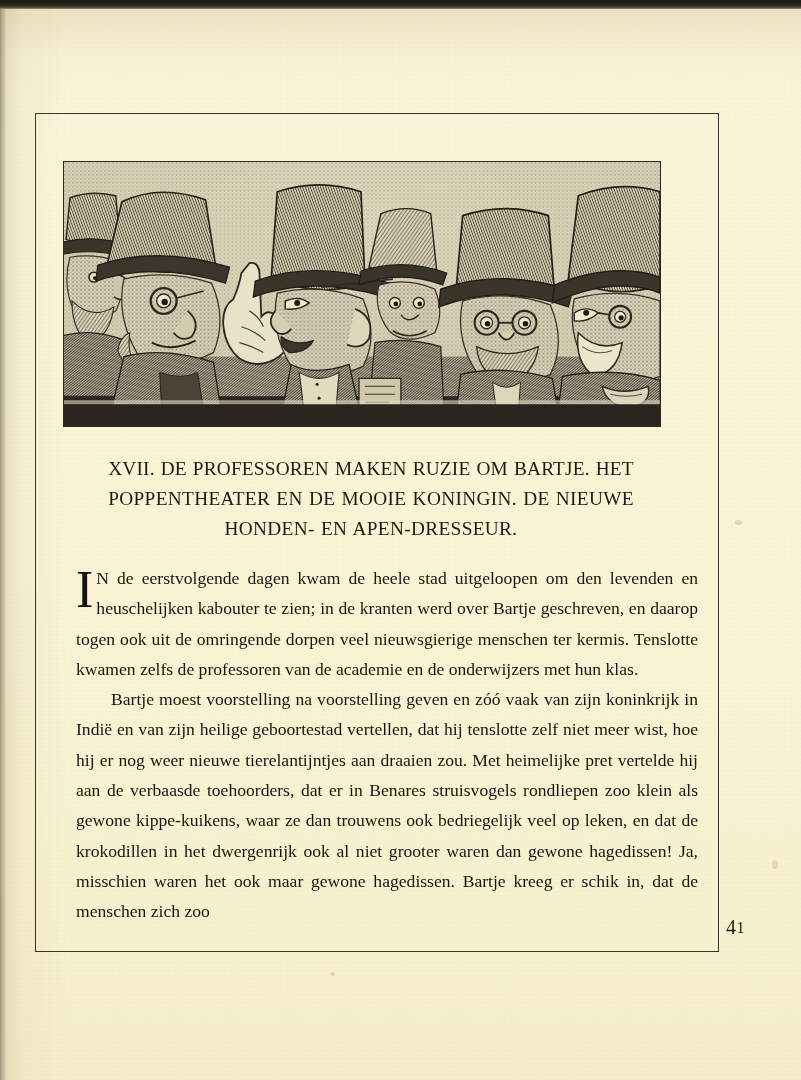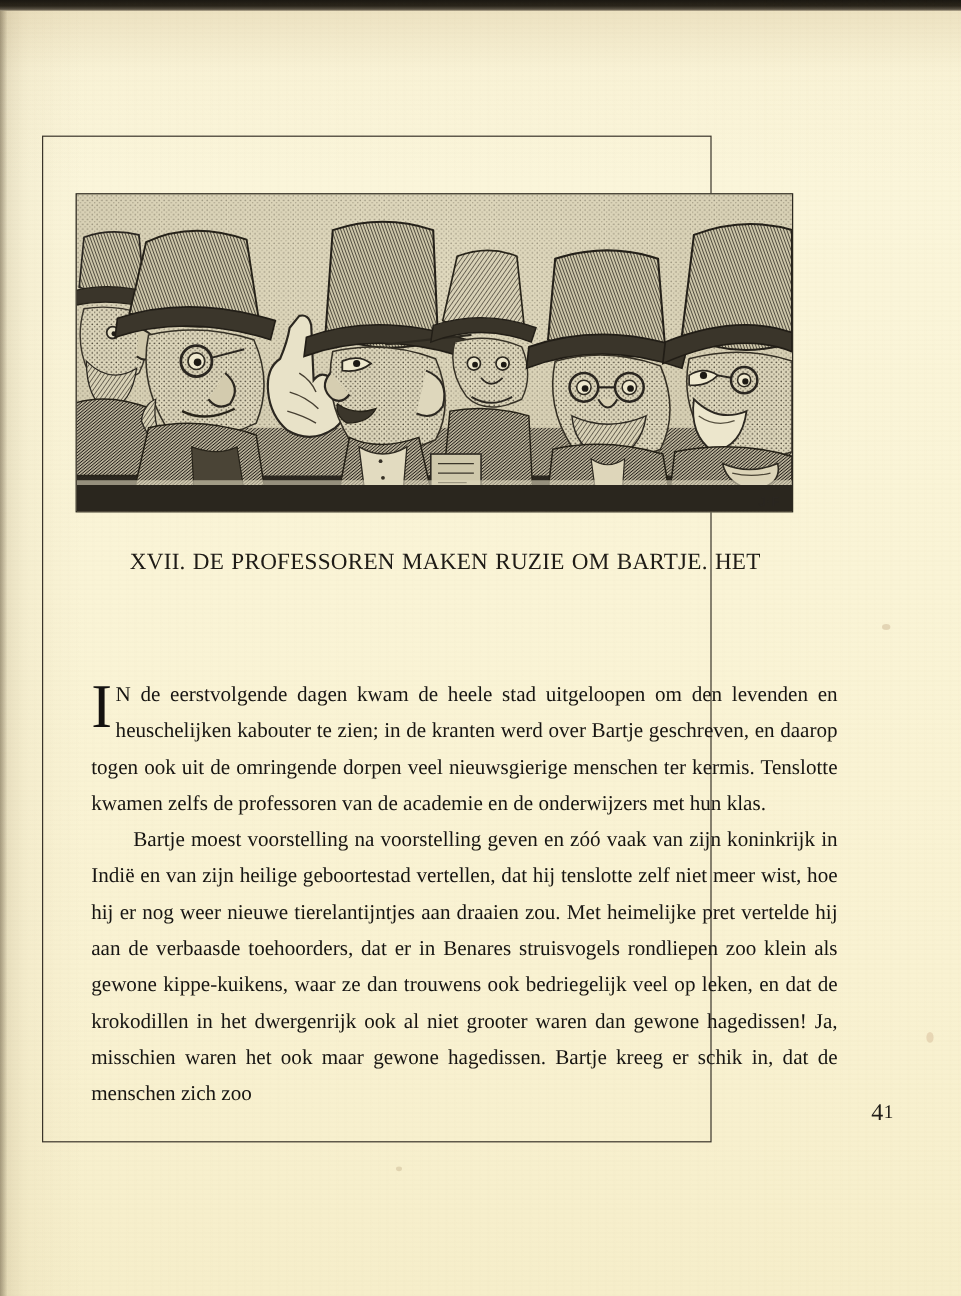--- a/index.html
+++ b/index.html
@@ -50,21 +50,21 @@
     position: absolute;
     border-radius: 50%;
     pointer-events: none;
   }
 
   
   .text-frame {
     position: absolute;
     left: 35px;
     top: 113px;
-    width: 558px;
+    width: 684px;
     height: 839px;
     border: 1.6px solid #3a342a;
     box-sizing: border-box;
   }
 
   
   .illustration {
     position: absolute;
     left: 27px;
     top: 47px;
@@ -306,20 +306,22 @@
 
         <rect x="0" y="244" width="598" height="22" fill="#2a261e"></rect>
         <rect x="0" y="240" width="598" height="4" fill="#ded7bc" opacity="0.6"></rect>
       </svg>
 
       <div class="illo-signature">J·F</div>
     </div>
 
     <div class="chapter-heading">
       <span class="hl l1">XVII.   DE PROFESSOREN MAKEN RUZIE OM BARTJE. HET</span>
+      <span class="hl l2">POPPENTHEATER EN DE MOOIE KONINGIN. DE NIEUWE</span>
+      <span class="hl l3">HONDEN- EN APEN-DRESSEUR.</span>
     </div>
 
     <div class="body-text">
       <p class="para first">IN de eerstvolgende dagen kwam de heele stad uitgeloopen om den levenden en heuschelijken kabouter te zien; in de kranten werd over Bartje geschreven, en daarop togen ook uit de omringende dorpen veel nieuwsgierige menschen ter kermis. Tenslotte kwamen zelfs de professoren van de academie en de onderwijzers met hun klas.</p>
       <p class="para">Bartje moest voorstelling na voorstelling geven en zóó vaak van zijn koninkrijk in Indië en van zijn heilige geboortestad vertellen, dat hij tenslotte zelf niet meer wist, hoe hij er nog weer nieuwe tierelantijntjes aan draaien zou. Met heimelijke pret vertelde hij aan de verbaasde toehoorders, dat er in Benares struisvogels rondliepen zoo klein als gewone kippe-kuikens, waar ze dan trouwens ook bedriegelijk veel op leken, en dat de krokodillen in het dwergenrijk ook al niet grooter waren dan gewone hagedissen! Ja, misschien waren het ook maar gewone hagedissen. Bartje kreeg er schik in, dat de menschen zich zoo</p>
     </div>
 
   </div>
 
   <div class="folio">

